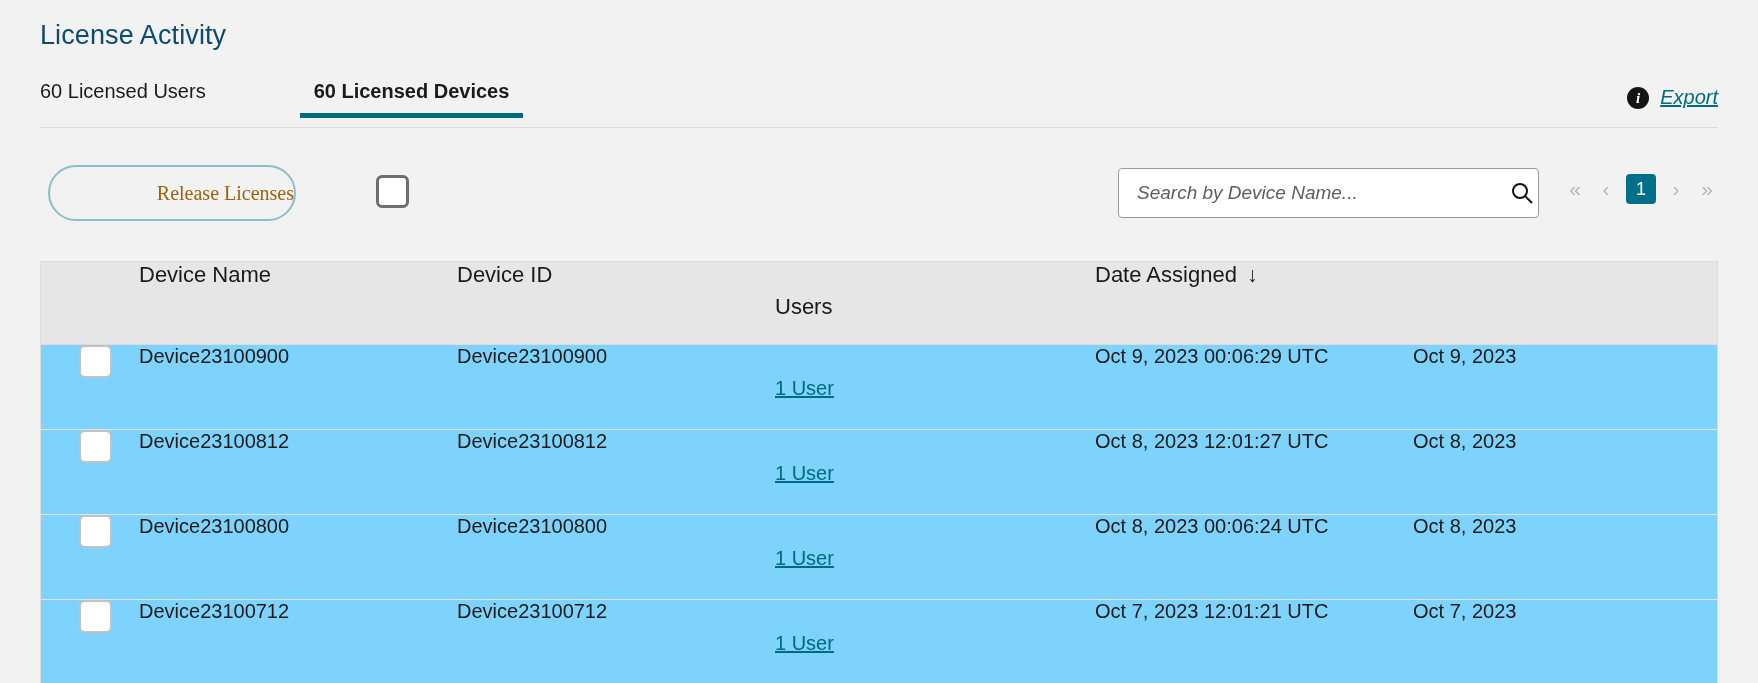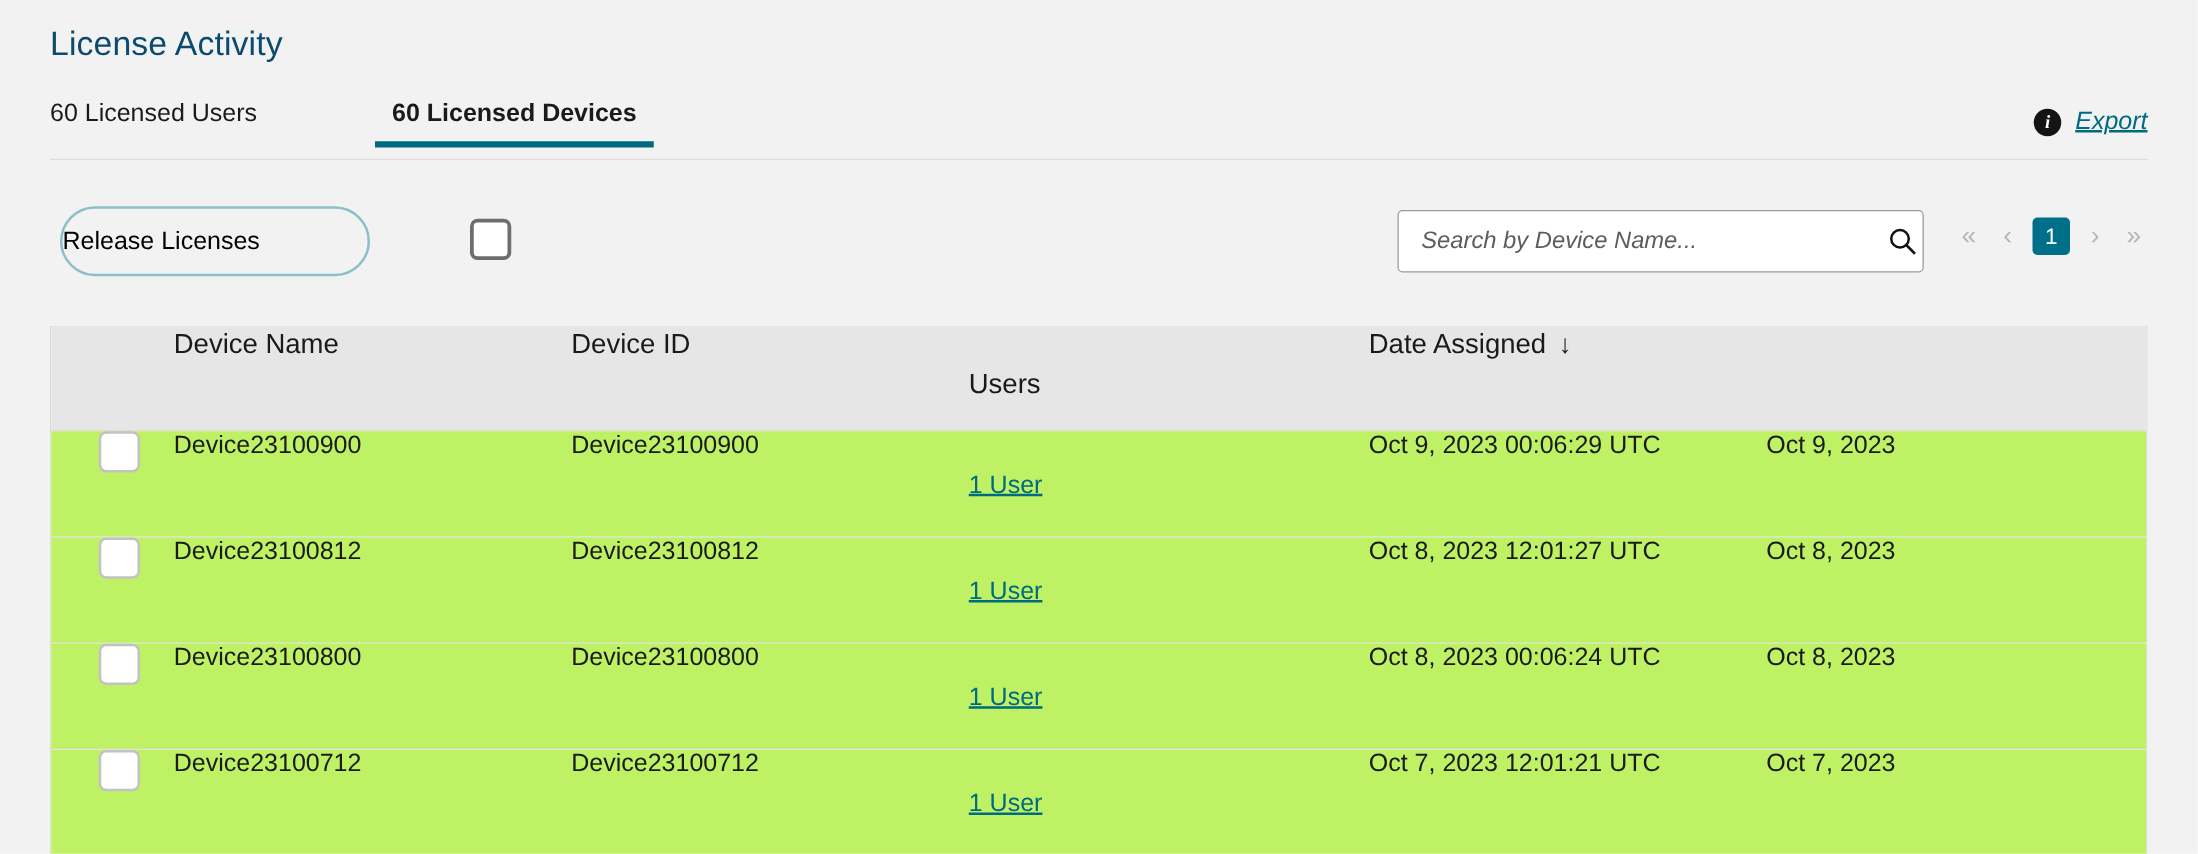--- a/index.html
+++ b/index.html
@@ -114,25 +114,25 @@
   }
   .release-btn {
     position: absolute;
     left: 8px;
     top: 0;
     width: 248px;
     height: 56px;
     border: 2px solid #8cbfc9;
     border-radius: 28px;
     background: transparent;
-    color: #000000;
-    font-family: Liberation Sans, sans-serif;
+    color: #a16207;
+    font-family: Liberation Serif, serif;
     font-size: 20px;
     line-height: 52px;
-    text-align: left;
+    text-align: right;
     box-sizing: border-box;
     cursor: default;
   }
   .check-wrap {
     position: absolute;
     left: 336px;
     top: 10px;
     display: flex;
     align-items: center;
     gap: 16px;
@@ -230,21 +230,21 @@
     display: flex;
     align-items: flex-start;
     box-sizing: border-box;
   }
   .thead {
     background: #e6e6e6;
     height: 83px;
     border-bottom: 1px solid #dcdcdc;
   }
   .trow {
-    background: #bef264;
+    background: #7dd3fc;
     height: 85px;
     border-bottom: 1px solid #e3e3e3;
   }
   .c-check { width: 98px; padding-left: 38px; box-sizing: border-box; flex: 0 0 98px; }
   .c-name  { width: 318px; flex: 0 0 318px; }
   .c-id    { width: 318px; flex: 0 0 318px; }
   .c-users { width: 320px; flex: 0 0 320px; margin-top: 32px; }
   .c-login { width: 318px; flex: 0 0 318px; }
   .c-date  { flex: 1 1 auto; }
 

